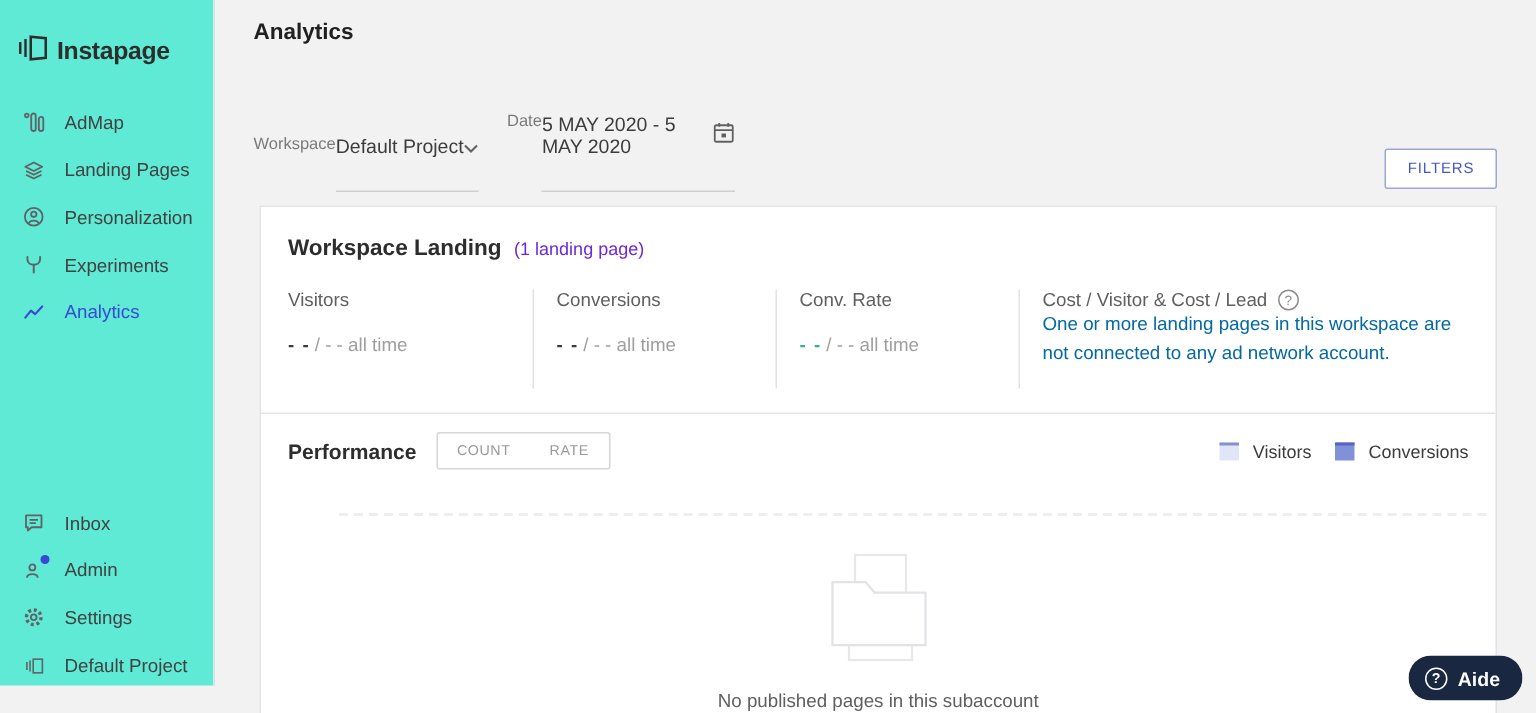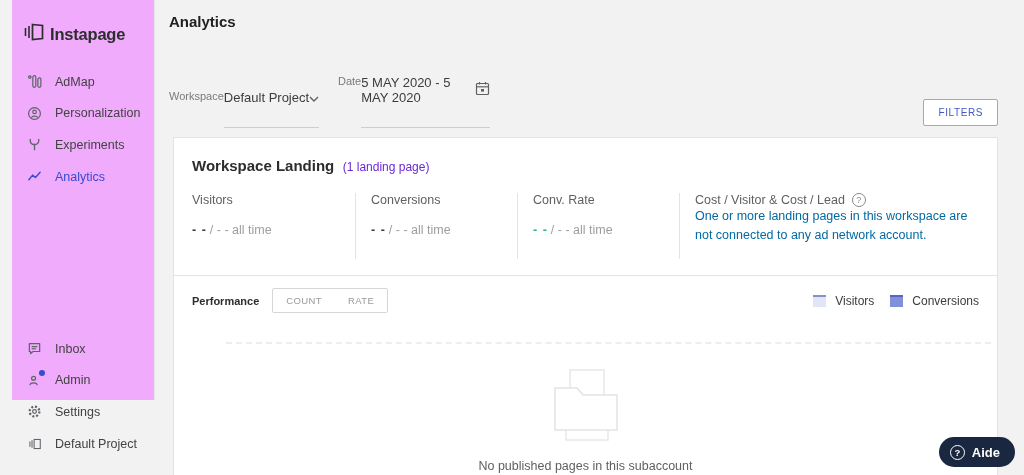--- a/index.html
+++ b/index.html
@@ -3,22 +3,22 @@
 <meta charset="utf-8">
 <style>
   * { box-sizing: border-box; margin: 0; padding: 0; }
   html, body {
     width: 1024px; height: 475px; overflow: hidden;
     font-family: "Liberation Sans", "DejaVu Sans", sans-serif;
     background: #f2f2f3; color: #3c3c3c;
   }
   
   .sidebar {
-    position: absolute; left: 12px; top: 0; width: 143px; height: 400px;
-    background: #f0abfc; border-right: 1px solid #e4e4e7;
+    position: absolute; left: 0; top: 0; width: 143px; height: 457px;
+    background: #5eead4; border-right: 1px solid #e4e4e7;
   }
   .logo { display: flex; align-items: center; gap: 5px; padding: 21px 0 0 11px; cursor: pointer; }
   .logo-text { font-size: 16.5px; font-weight: 700; color: #2d2d2d; letter-spacing: -0.2px; }
   .nav { position: absolute; left: 0; right: 1px; }
   .nav.top { top: 66px; }
   .nav.bottom { top: 333px; }
   .nav-item {
     height: 31.6px; display: flex; align-items: center; padding-left: 14px;
     font-size: 12.5px; color: #424242; cursor: pointer; white-space: nowrap;
   }
@@ -61,21 +61,21 @@
   .stat-value b { font-weight: 700; letter-spacing: 1px; margin-right: 3px; }
   .cost-head { display: flex; align-items: center; gap: 7px; font-size: 12.5px; color: #5f5f5f; }
   .help-circle {
     width: 14px; height: 14px; border: 1px solid #8a8a8e; border-radius: 50%;
     font-size: 9px; color: #8a8a8e; display: inline-flex; align-items: center; justify-content: center; cursor: pointer;
   }
   .cost-msg { margin-top: 0; font-size: 12.5px; color: #0369a1; line-height: 1.55; max-width: 330px; }
   .hdivider { border: none; border-top: 1px solid #e3e3e6; }
   
   .perf-row { display: flex; align-items: center; padding: 12px 18px 11px 18px; }
-  .perf-title { font-size: 11px; font-weight: 700; color: #2d2d2d; text-align: center; }
+  .perf-title { font-size: 14px; font-weight: 700; color: #2d2d2d; text-align: center; }
   .toggle { display: flex; border: 1px solid #d6d6d9; border-radius: 2px; margin-left: 13px; background: #fff; }
   .toggle button {
     background: transparent; border: none; padding: 6px 13px; font-size: 9.5px;
     color: #9a9a9e; letter-spacing: 0.4px; cursor: pointer; font-family: "Liberation Sans", sans-serif;
   }
   .legend { margin-left: auto; display: flex; align-items: center; gap: 16px; }
   .legend-item { display: flex; align-items: center; font-size: 12px; color: #3c3c3c; cursor: pointer; }
   .swatch { width: 13px; height: 12px; margin-right: 9px; border-top: 2px solid; }
   
   .chart { position: relative; height: 208px; }
@@ -114,20 +114,30 @@
   <div class="nav top">
     <div class="nav-item">
       <span class="ic">
         <svg width="15" height="15" viewBox="0 0 16 16" fill="none" stroke="#5f6368" stroke-width="1.3">
           <circle cx="3" cy="3.2" r="1.3"></circle>
             <rect x="6.2" y="1.8" width="3.2" height="12.4" rx="1.6"></rect>
             <rect x="11.6" y="4.2" width="3.2" height="10" rx="1.6"></rect>
         </svg>
       </span>
       <span>AdMap</span>
+    </div>
+    <div class="nav-item">
+      <span class="ic">
+        <svg width="15" height="15" viewBox="0 0 16 16" fill="none" stroke="#5f6368" stroke-width="1.3" stroke-linejoin="round">
+          <path d="M2 5.5 L8 2.5 L14 5.5 L8 8.5 Z"></path>
+            <path d="M2.5 8.5 L8 11.2 L13.5 8.5"></path>
+            <path d="M2.5 11.2 L8 13.9 L13.5 11.2"></path>
+        </svg>
+      </span>
+      <span>Landing Pages</span>
     </div>
     <div class="nav-item">
       <span class="ic">
         <svg width="15" height="15" viewBox="0 0 16 16" fill="none" stroke="#5f6368" stroke-width="1.3">
           <circle cx="8" cy="8" r="6.3"></circle>
             <circle cx="8" cy="6.3" r="1.9"></circle>
             <path d="M4.6 12.4 C5.4 10.2 10.6 10.2 11.4 12.4"></path>
         </svg>
       </span>
       <span>Personalization</span>

